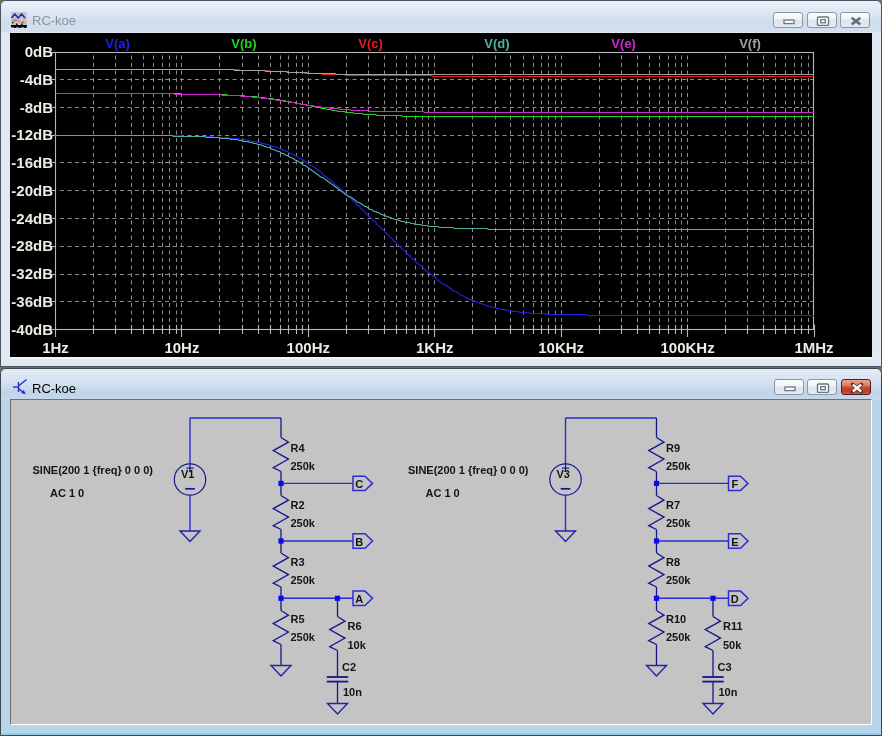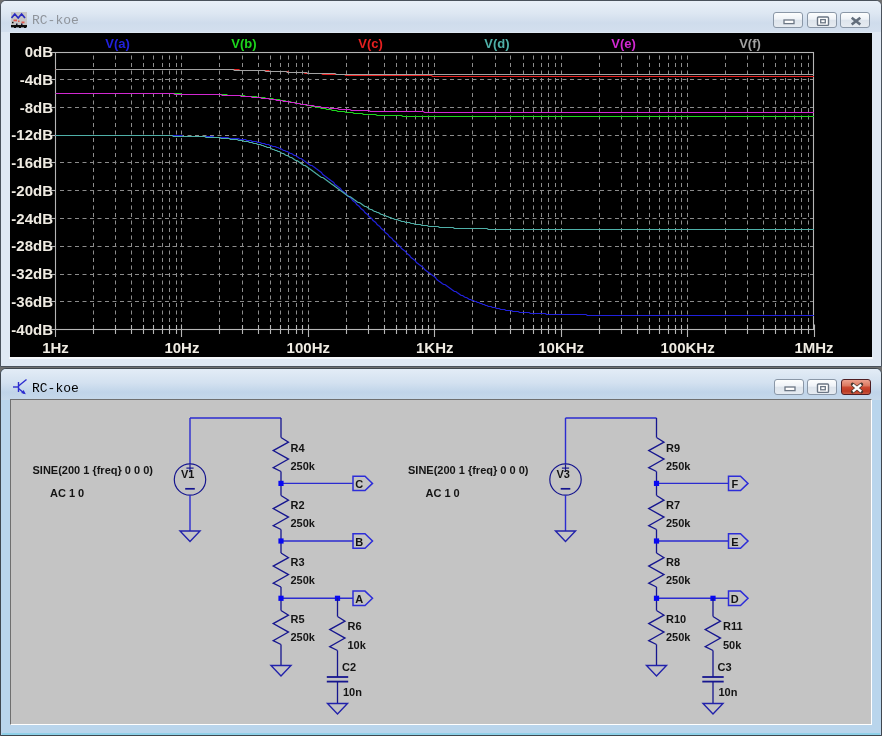--- a/index.html
+++ b/index.html
@@ -1,17 +1,17 @@
 <!DOCTYPE html>
 <html><head><meta charset="utf-8"><style>
 * { margin:0; padding:0; box-sizing:border-box; }
 html,body { width:882px; height:736px; background:#6f6f6f; overflow:hidden;
   font-family:"Liberation Sans", sans-serif; position:relative; }
 .abs { position:absolute; }
-.title { position:absolute; font-size:13px;font-family:Liberation Mono, monospace; }
+.title { position:absolute; font-size:13px; }
 .btn { position:absolute; width:30px; height:16px; border-radius:3px;
   border:1px solid #8a97a7;
   background:linear-gradient(#fdfefe 0%, #eef2f7 45%, #dde4ec 50%, #e6ebf1 100%); }
 .btn svg { position:absolute; left:0; top:0; }
 .btnred { background:linear-gradient(#eda28e 0%, #dd7a61 40%, #cc4a32 52%, #bc3a23 80%, #ca5a41 100%);
   border:1.3px solid #4f1d22; }
 .st { font-family:"Liberation Sans", sans-serif; font-size:11px; font-weight:bold; fill:#141414; }
 </style></head>
 <body>
 

